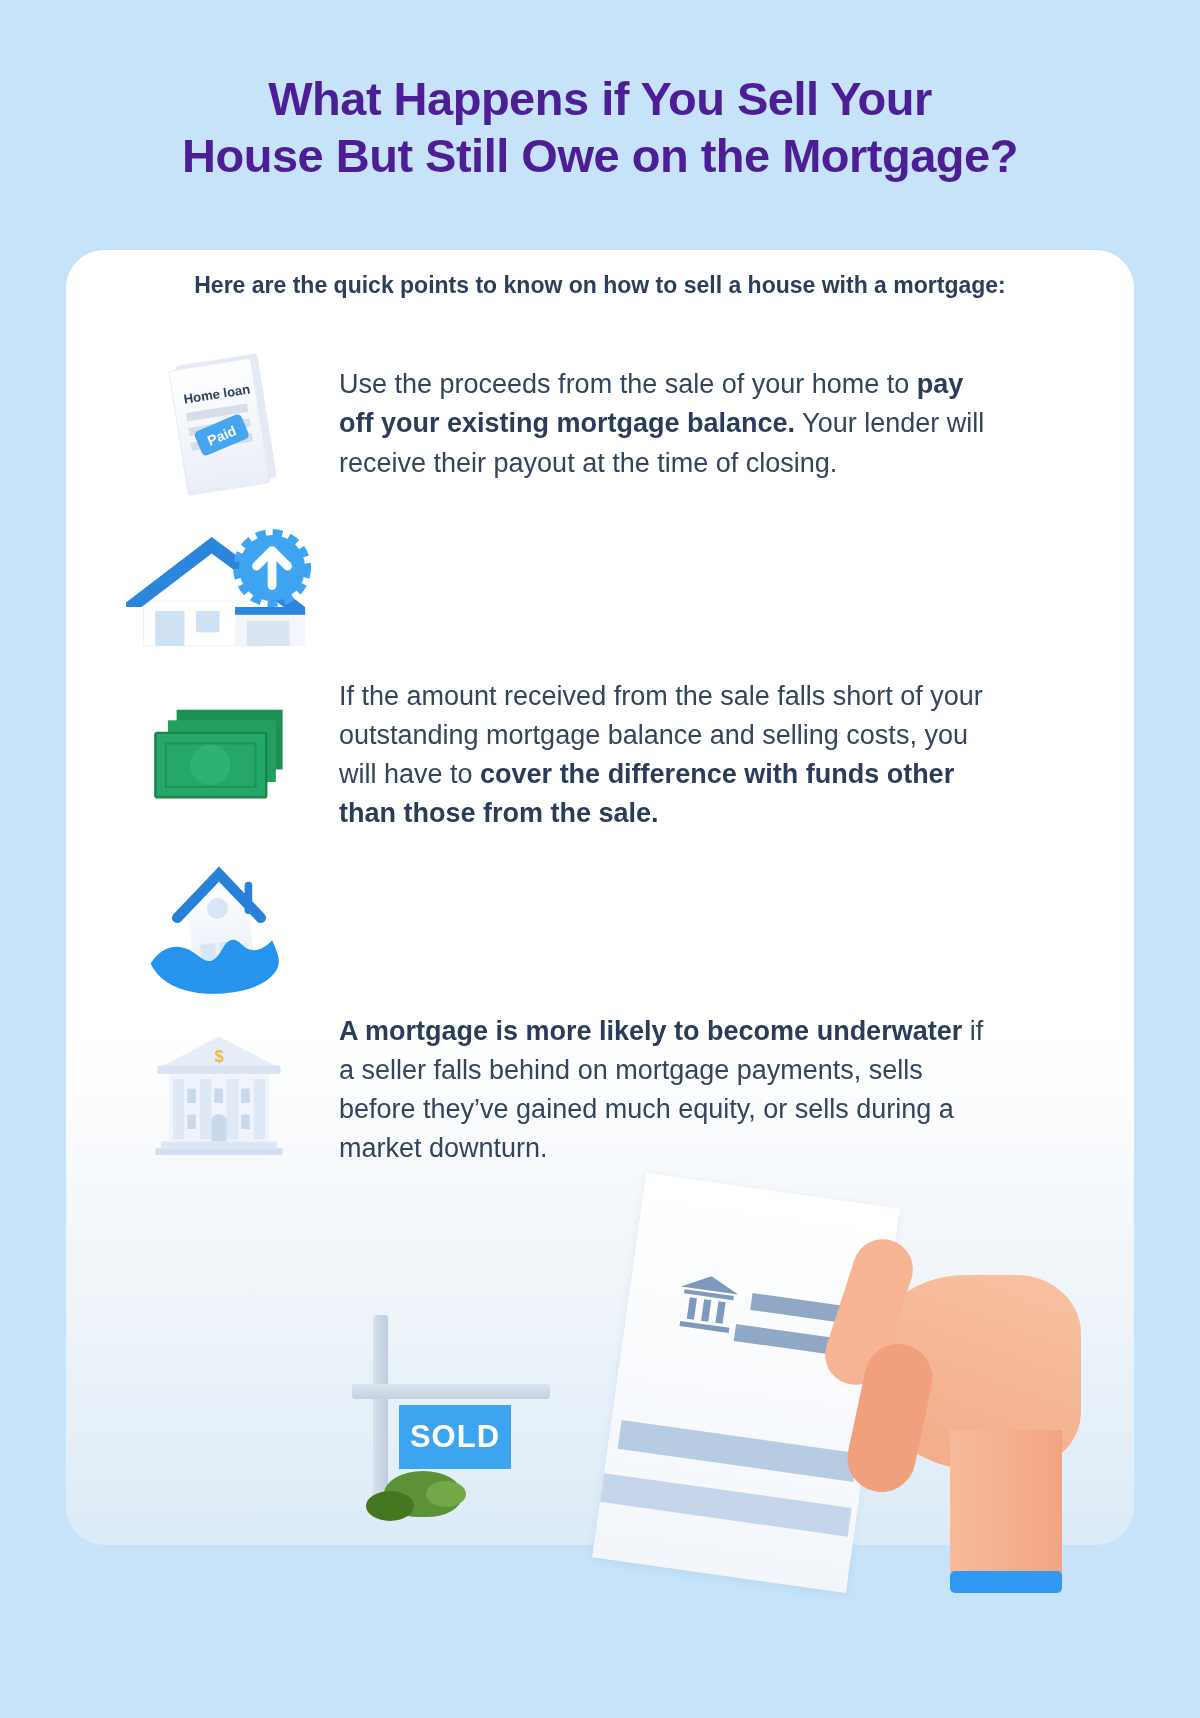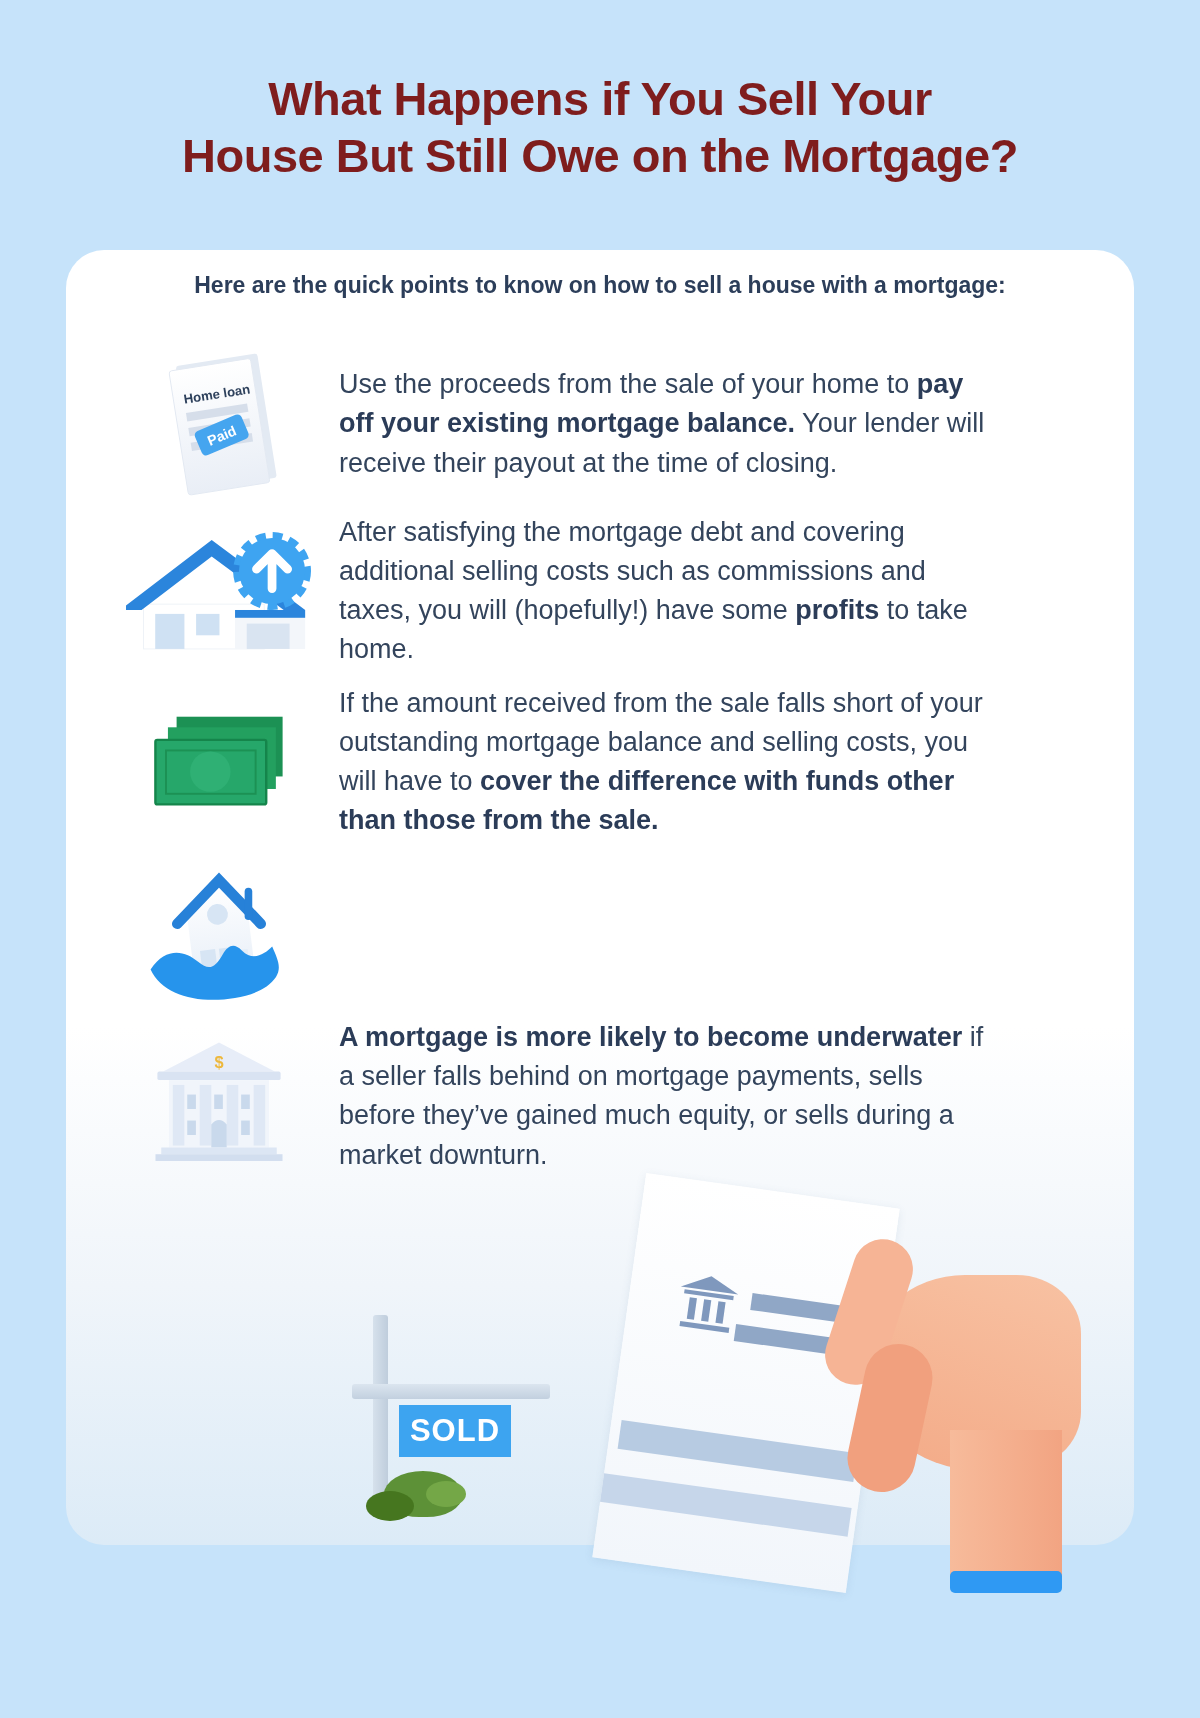--- a/index.html
+++ b/index.html
@@ -1,40 +1,40 @@
 <!DOCTYPE html>
 <html><head>
 <meta charset="utf-8">
 <style>
   * { margin:0; padding:0; box-sizing:border-box; }
   body { font-family:"Liberation Sans", sans-serif; }
   .page { position:relative; width:1200px; height:1718px; background:#c6e3fa; overflow:hidden; }
 
   .title { position:absolute; top:70px; left:0; right:0; text-align:center;
-           font-size:47px; line-height:1.22; font-weight:800; color:#7f1d1d; letter-spacing:-0.5px; }
+           font-size:47px; line-height:1.22; font-weight:800; color:#4c1d95; letter-spacing:-0.5px; }
 
   .card { position:absolute; left:66px; top:250px; width:1068px; height:1295px; border-radius:38px;
           background:linear-gradient(180deg,#ffffff 0%,#ffffff 60%,#f0f5fa 80%,#dcebf7 100%); }
 
   .intro { padding:22px 60px 0; text-align:center; font-size:23px; font-weight:700; color:#2c3e5a; }
 
   .points { padding:0 140px 0 60px; margin-top:50px; }
   .row { display:flex; align-items:center; }
   .row + .row { margin-top:14px; }
   .icon-cell { width:185px; height:150px; flex:none; display:flex; align-items:center; justify-content:center; margin-right:28px; }
   .ptext { flex:1; font-size:27px; line-height:1.45; color:#33445c; }
   .ptext strong { font-weight:700; color:#2b3c58; }
 
   .illo { position:absolute; left:0; right:0; bottom:0; height:370px; }
   .abs { position:absolute; }
 
   
   .post  { left:307px; top:140px; width:15px; height:192px; background:linear-gradient(90deg,#d6e1ec,#bfcddc); border-radius:3px; z-index:2; }
   .xbar  { left:286px; top:209px; width:198px; height:15px; background:linear-gradient(180deg,#dbe5ef,#c2d0df); border-radius:3px; z-index:2; }
-  .sold-board { left:333px; top:230px; width:112px; height:52px; background:#3da4f0; z-index:2;
+  .sold-board { left:333px; top:230px; width:112px; height:64px; background:#3da4f0; z-index:2;
                 display:flex; align-items:center; justify-content:center;
                 color:#ffffff; font-weight:800; font-size:31px; letter-spacing:1px; }
   .bush1 { left:318px; top:296px; width:78px; height:46px; background:#5d9137; border-radius:50% 50% 45% 45%; z-index:3; }
   .bush2 { left:300px; top:316px; width:48px; height:30px; background:#46761f; border-radius:50%; z-index:3; }
   .bush3 { left:360px; top:306px; width:40px; height:26px; background:#74a747; border-radius:50%; z-index:4; }
 
   
   .palm  { left:800px; top:100px; width:215px; height:195px; background:linear-gradient(200deg,#f8c2a3,#f3aa87); border-radius:46% 30% 30% 52%; z-index:1; }
   .wrist { left:884px; top:255px; width:112px; height:150px; background:linear-gradient(90deg,#f7bb9b,#f2a482); z-index:1; }
   .paper { left:552px; top:14px; width:256px; height:388px; background:linear-gradient(180deg,#ffffff,#f2f6fb);
@@ -102,21 +102,20 @@
             <rect x="72" y="86" width="24" height="22" fill="#cfe1f3"></rect>
             <rect x="112" y="88" width="72" height="34" fill="#f3f6fa"></rect>
             <rect x="112" y="82" width="72" height="8" fill="#2b85dc"></rect>
             <rect x="124" y="96" width="44" height="26" fill="#d9e4f1"></rect>
             <polygon points="-6,82 88,10 184,82 162,82 88,27 16,82" fill="#2b85dc"></polygon>
             <circle cx="150" cy="42" r="36" fill="none" stroke="#3ea4f1" stroke-width="8" stroke-dasharray="10 7"></circle>
             <circle cx="150" cy="42" r="34" fill="#3ea4f1"></circle>
             <path d="M150,60 L150,26 M150,24 L134,40 M150,24 L166,40" stroke="#ffffff" stroke-width="9" stroke-linecap="round" fill="none"></path>
           </svg>
         </div>
-        <p class="ptext"><span>After satisfying the mortgage debt and covering additional selling costs such as commissions and taxes, you will (hopefully!) have some </span><strong>profits</strong><span> to take home.</span></p>
       </div>
 
       <div class="row">
         <div class="icon-cell">
           <svg width="156" height="106" viewBox="0 0 160 110">
             <rect x="36" y="8" width="110" height="62" fill="#1c9154"></rect>
             <rect x="27" y="19" width="112" height="64" fill="#23a05f"></rect>
             <rect x="14" y="32" width="115" height="67" rx="2" fill="#26a76a" stroke="#15854b" stroke-width="2.5"></rect>
             <rect x="25" y="43" width="93" height="45" fill="none" stroke="#1c9154" stroke-width="2"></rect>
             <circle cx="71" cy="65" r="21" fill="#2fb074"></circle>

